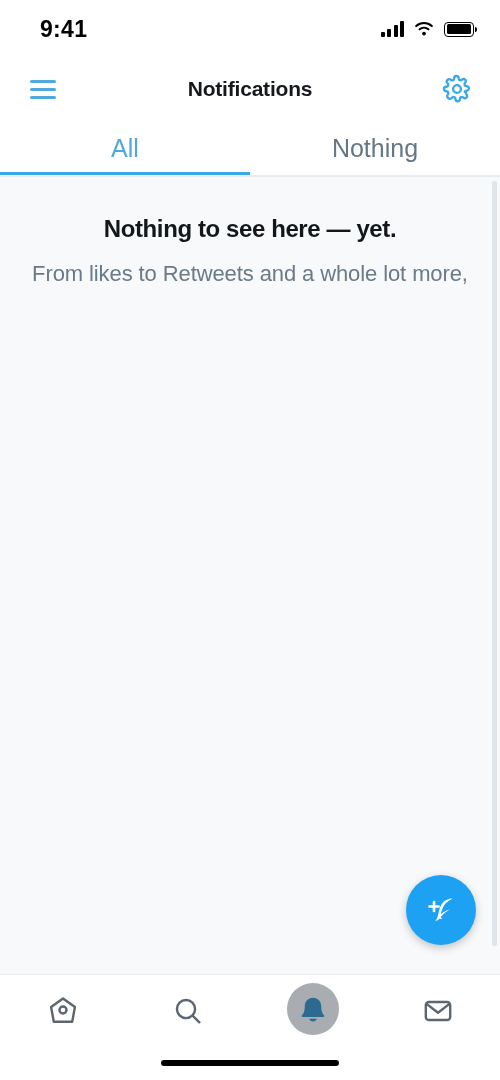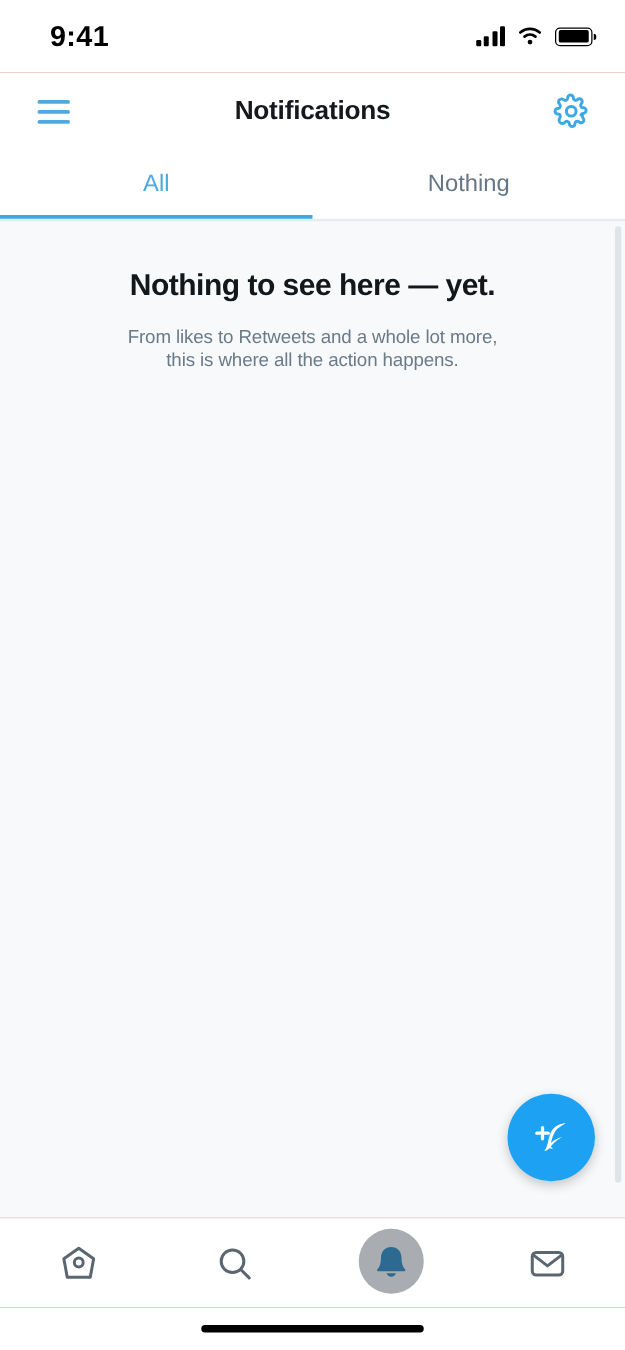--- a/index.html
+++ b/index.html
@@ -5,21 +5,21 @@
   * { box-sizing: border-box; margin: 0; padding: 0; }
   html, body {
     width: 500px; height: 1080px;
     background: #ffffff;
     font-family: "Liberation Sans", sans-serif;
     overflow: hidden;
   }
   .phone {
     position: relative;
     width: 500px; height: 1080px;
-    background: #c2410c;
+    background: #5eead4;
     display: flex; flex-direction: column;
   }
 
   
   .statusbar {
     height: 58px; flex: 0 0 58px;
     display: flex; align-items: center; justify-content: space-between;
     padding: 0 26px 0 40px;
     background: #ffffff;
   }
@@ -54,40 +54,40 @@
   }
   .hamburger { width: 38px; height: 38px; display: flex; flex-direction: column;
                justify-content: center; align-items: center; gap: 5px; cursor: pointer; }
   .hamburger i { display: block; width: 26px; height: 3px; background: #4FA9DD; border-radius: 2px; }
   .header-title { font-size: 21px; font-weight: bold; color: #15181c; letter-spacing: -.2px; }
   .gear-btn { width: 38px; height: 38px; display: flex; align-items: center; justify-content: center; cursor: pointer; }
 
   
   .tabs { height: 56px; flex: 0 0 56px; display: flex; background: #ffffff; position: relative; }
   .tab { flex: 1; display: flex; align-items: center; justify-content: center;
-         font-size: 19px; color: #657786; cursor: pointer; }
+         font-size: 25px; color: #657786; cursor: pointer; }
   .tab.active { color: #4FA9DD; }
   .tab-indicator { position: absolute; left: 0; bottom: 0; width: 50%; height: 4px; background: #3CA9E4; }
   .tabs::after { content: ""; position: absolute; left: 0; right: 0; bottom: 0;
                  height: 1px; background: #e6ecf0; }
 
   
   .content {
     position: relative; flex: 1 1 auto;
     background: #f7f9fa;
     border-top: 1px solid #e6ecf0;
     overflow: hidden;
   }
   .empty-state { padding: 38px 26px 0; text-align: center; }
   .empty-title {
     font-size: 24px; font-weight: bold; color: #14171a;
     letter-spacing: -.4px; line-height: 1.2;
   }
   .empty-sub {
-    margin-top: 16px; font-size: 15px; color: #6b7a88;
+    margin-top: 16px; font-size: 22px; color: #6b7a88;
     line-height: 1.3; letter-spacing: -.1px;
   }
   .scrollbar-track {
     position: absolute; top: 4px; right: 3px; bottom: 28px;
     width: 5px; background: #dfe4e8; border-radius: 3px;
   }
 
   
   .fab {
     position: absolute; right: 24px; bottom: 29px;
@@ -162,21 +162,20 @@
     <div class="tab active">All</div>
     <div class="tab">Nothing</div>
     <div class="tab-indicator"></div>
   </div>
 
   <div class="content">
     <div class="empty-state">
       <div class="empty-title">Nothing to see here — yet.</div>
       <div class="empty-sub">
         <span>From likes to Retweets and a whole lot more,</span><br>
-        <span>this is where all the action happens.</span>
       </div>
     </div>
 
     <div class="scrollbar-track"></div>
 
     <div class="fab">
       <svg width="40" height="40" viewBox="0 0 40 40">
         <g stroke="#ffffff" stroke-width="2.6" stroke-linecap="round">
           <line x1="8.5" y1="16.5" x2="17.5" y2="16.5"></line>
           <line x1="13" y1="12" x2="13" y2="21"></line>

